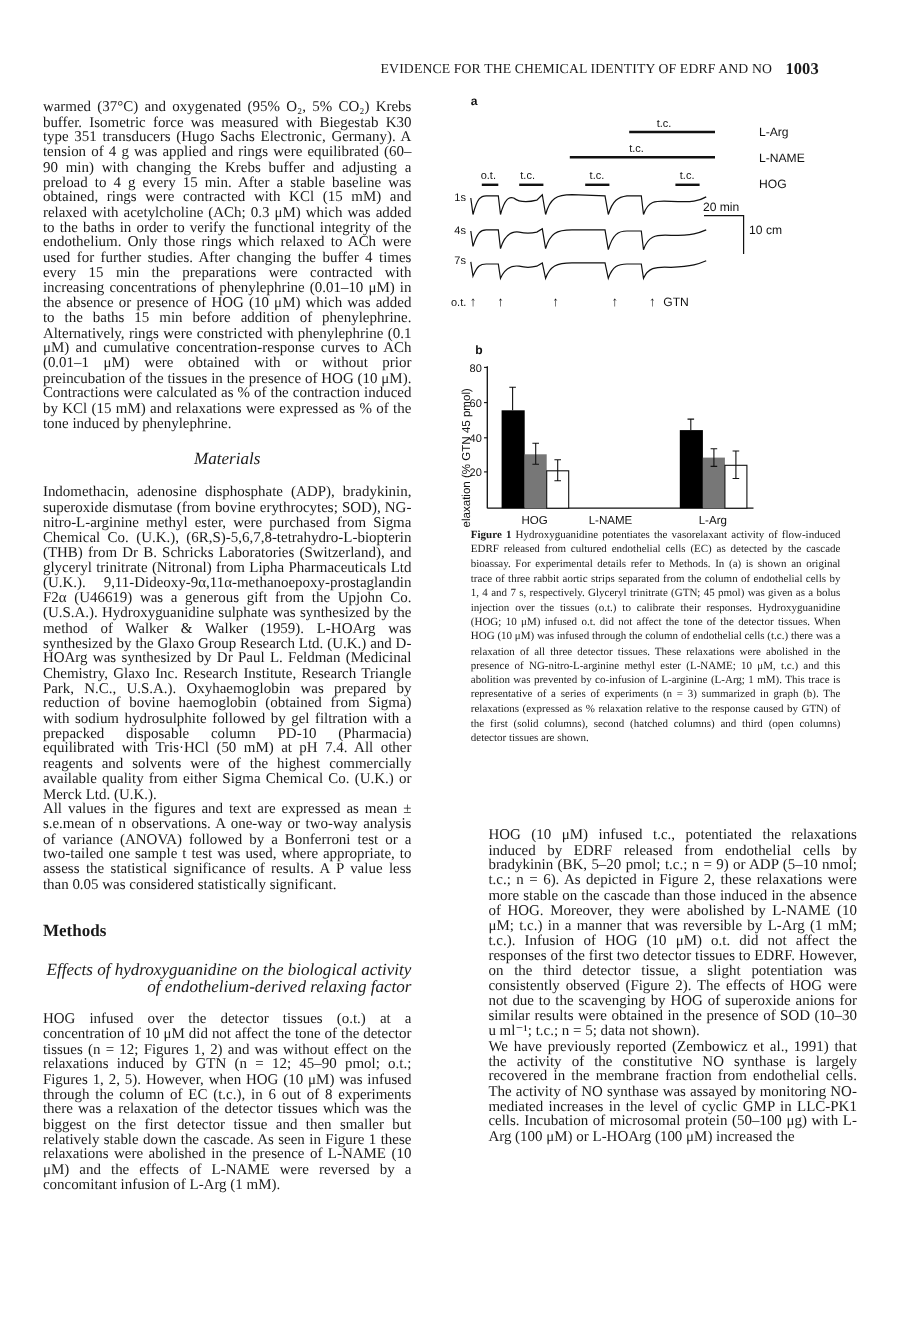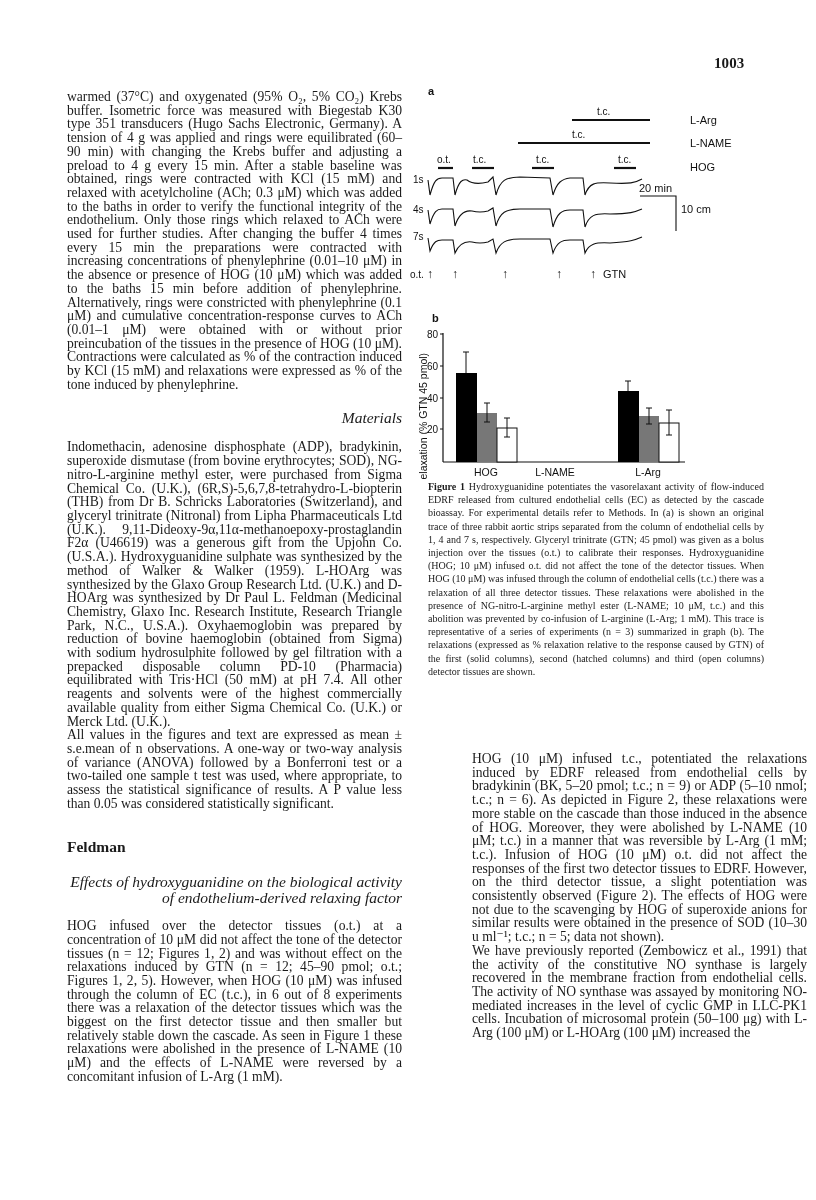--- a/index.html
+++ b/index.html
@@ -1,47 +1,48 @@
 <!DOCTYPE html>
 <html><head>
 <meta charset="utf-8">
 <style>
   html, body { margin:0; padding:0; background:#ffffff; }
   body { width:816px; height:1200px; position:relative; overflow:hidden;
          font-family:"Liberation Serif","DejaVu Serif",serif; color:#1a1a1a; }
   .header { position:absolute; top:55px; left:346px; width:400px; font-size:12.5px;
             letter-spacing:0.1px; white-space:nowrap; }
   .header .pg { position:absolute; left:368px; top:0; font-weight:bold; font-size:15px; }
-  .col { position:absolute; font-size:13.6px; line-height:13.7px; text-align:justify;margin-left:28px; }
+  .col { position:absolute; font-size:13.6px; line-height:13.7px; text-align:justify; }
   .col-left { left:39px; top:90px; width:335px; }
   .col-right { left:444px; top:752px; width:335px; }
   .col p { margin:0; text-indent:0; }
-  .sect { font-style:italic; font-size:15.5px; margin:18px 0 14px 0; line-height:17px; text-align:right; }
+  .sect { font-style:italic; font-size:15.5px; margin:18px 0 14px 0; line-height:17px; text-align:center; }
   .results { font-weight:bold; font-size:15.5px; margin:30px 0 20px 0; }
   .subsect { font-style:italic; font-size:15.5px; line-height:16px; margin:0 0 13px 0; text-align:right; }
   .fig { position:absolute; left:410px; top:80px; width:380px; height:400px; }
   .fig svg { position:absolute; left:0; top:0; }
   .fig .lbl { font-family:"Liberation Sans","DejaVu Sans",sans-serif; }
   .caption { position:absolute; left:428px; top:480px; width:336px; font-size:10px; line-height:13.2px;
              text-align:justify; }
   .caption b { font-weight:bold; }
 </style>
 </head>
 <body>
 
 <div class="header">
+  <span>EVIDENCE FOR THE CHEMICAL IDENTITY OF EDRF AND NO</span>
   <span class="pg">1003</span>
 </div>
 
 <div class="col col-left">
   <p>warmed (37°C) and oxygenated (95% O₂, 5% CO₂) Krebs buffer. Isometric force was measured with Biegestab K30 type 351 transducers (Hugo Sachs Electronic, Germany). A tension of 4 g was applied and rings were equilibrated (60–90 min) with changing the Krebs buffer and adjusting a preload to 4 g every 15 min. After a stable baseline was obtained, rings were contracted with KCl (15 mM) and relaxed with acetylcholine (ACh; 0.3 μM) which was added to the baths in order to verify the functional integrity of the endothelium. Only those rings which relaxed to ACh were used for further studies. After changing the buffer 4 times every 15 min the preparations were contracted with increasing concentrations of phenylephrine (0.01–10 μM) in the absence or presence of HOG (10 μM) which was added to the baths 15 min before addition of phenylephrine. Alternatively, rings were constricted with phenylephrine (0.1 μM) and cumulative concentration-response curves to ACh (0.01–1 μM) were obtained with or without prior preincubation of the tissues in the presence of HOG (10 μM). Contractions were calculated as % of the contraction induced by KCl (15 mM) and relaxations were expressed as % of the tone induced by phenylephrine.</p>
   <div class="sect">Materials</div>
   <p>Indomethacin, adenosine disphosphate (ADP), bradykinin, superoxide dismutase (from bovine erythrocytes; SOD), NG-nitro-L-arginine methyl ester, were purchased from Sigma Chemical Co. (U.K.), (6R,S)-5,6,7,8-tetrahydro-L-biopterin (THB) from Dr B. Schricks Laboratories (Switzerland), and glyceryl trinitrate (Nitronal) from Lipha Pharmaceuticals Ltd (U.K.). 9,11-Dideoxy-9α,11α-methanoepoxy-prostaglandin F2α (U46619) was a generous gift from the Upjohn Co. (U.S.A.). Hydroxyguanidine sulphate was synthesized by the method of Walker &amp; Walker (1959). L-HOArg was synthesized by the Glaxo Group Research Ltd. (U.K.) and D-HOArg was synthesized by Dr Paul L. Feldman (Medicinal Chemistry, Glaxo Inc. Research Institute, Research Triangle Park, N.C., U.S.A.). Oxyhaemoglobin was prepared by reduction of bovine haemoglobin (obtained from Sigma) with sodium hydrosulphite followed by gel filtration with a prepacked disposable column PD-10 (Pharmacia) equilibrated with Tris·HCl (50 mM) at pH 7.4. All other reagents and solvents were of the highest commercially available quality from either Sigma Chemical Co. (U.K.) or Merck Ltd. (U.K.).</p>
   <p>All values in the figures and text are expressed as mean ± s.e.mean of n observations. A one-way or two-way analysis of variance (ANOVA) followed by a Bonferroni test or a two-tailed one sample t test was used, where appropriate, to assess the statistical significance of results. A P value less than 0.05 was considered statistically significant.</p>
-  <div class="results">Feldman</div>
+  <div class="results">Methods</div>
   <div class="subsect">Effects of hydroxyguanidine on the biological activity of endothelium-derived relaxing factor</div>
   <p>HOG infused over the detector tissues (o.t.) at a concentration of 10 μM did not affect the tone of the detector tissues (n = 12; Figures 1, 2) and was without effect on the relaxations induced by GTN (n = 12; 45–90 pmol; o.t.; Figures 1, 2, 5). However, when HOG (10 μM) was infused through the column of EC (t.c.), in 6 out of 8 experiments there was a relaxation of the detector tissues which was the biggest on the first detector tissue and then smaller but relatively stable down the cascade. As seen in Figure 1 these relaxations were abolished in the presence of L-NAME (10 μM) and the effects of L-NAME were reversed by a concomitant infusion of L-Arg (1 mM).</p>
 </div>
 
 <div class="fig">
   <svg width="380" height="400" viewBox="0 0 380 400">
     <g class="lbl" font-family="Liberation Sans, DejaVu Sans, sans-serif" fill="#111">
 
       <text x="18" y="15" font-size="11" font-weight="bold">a</text>
 

